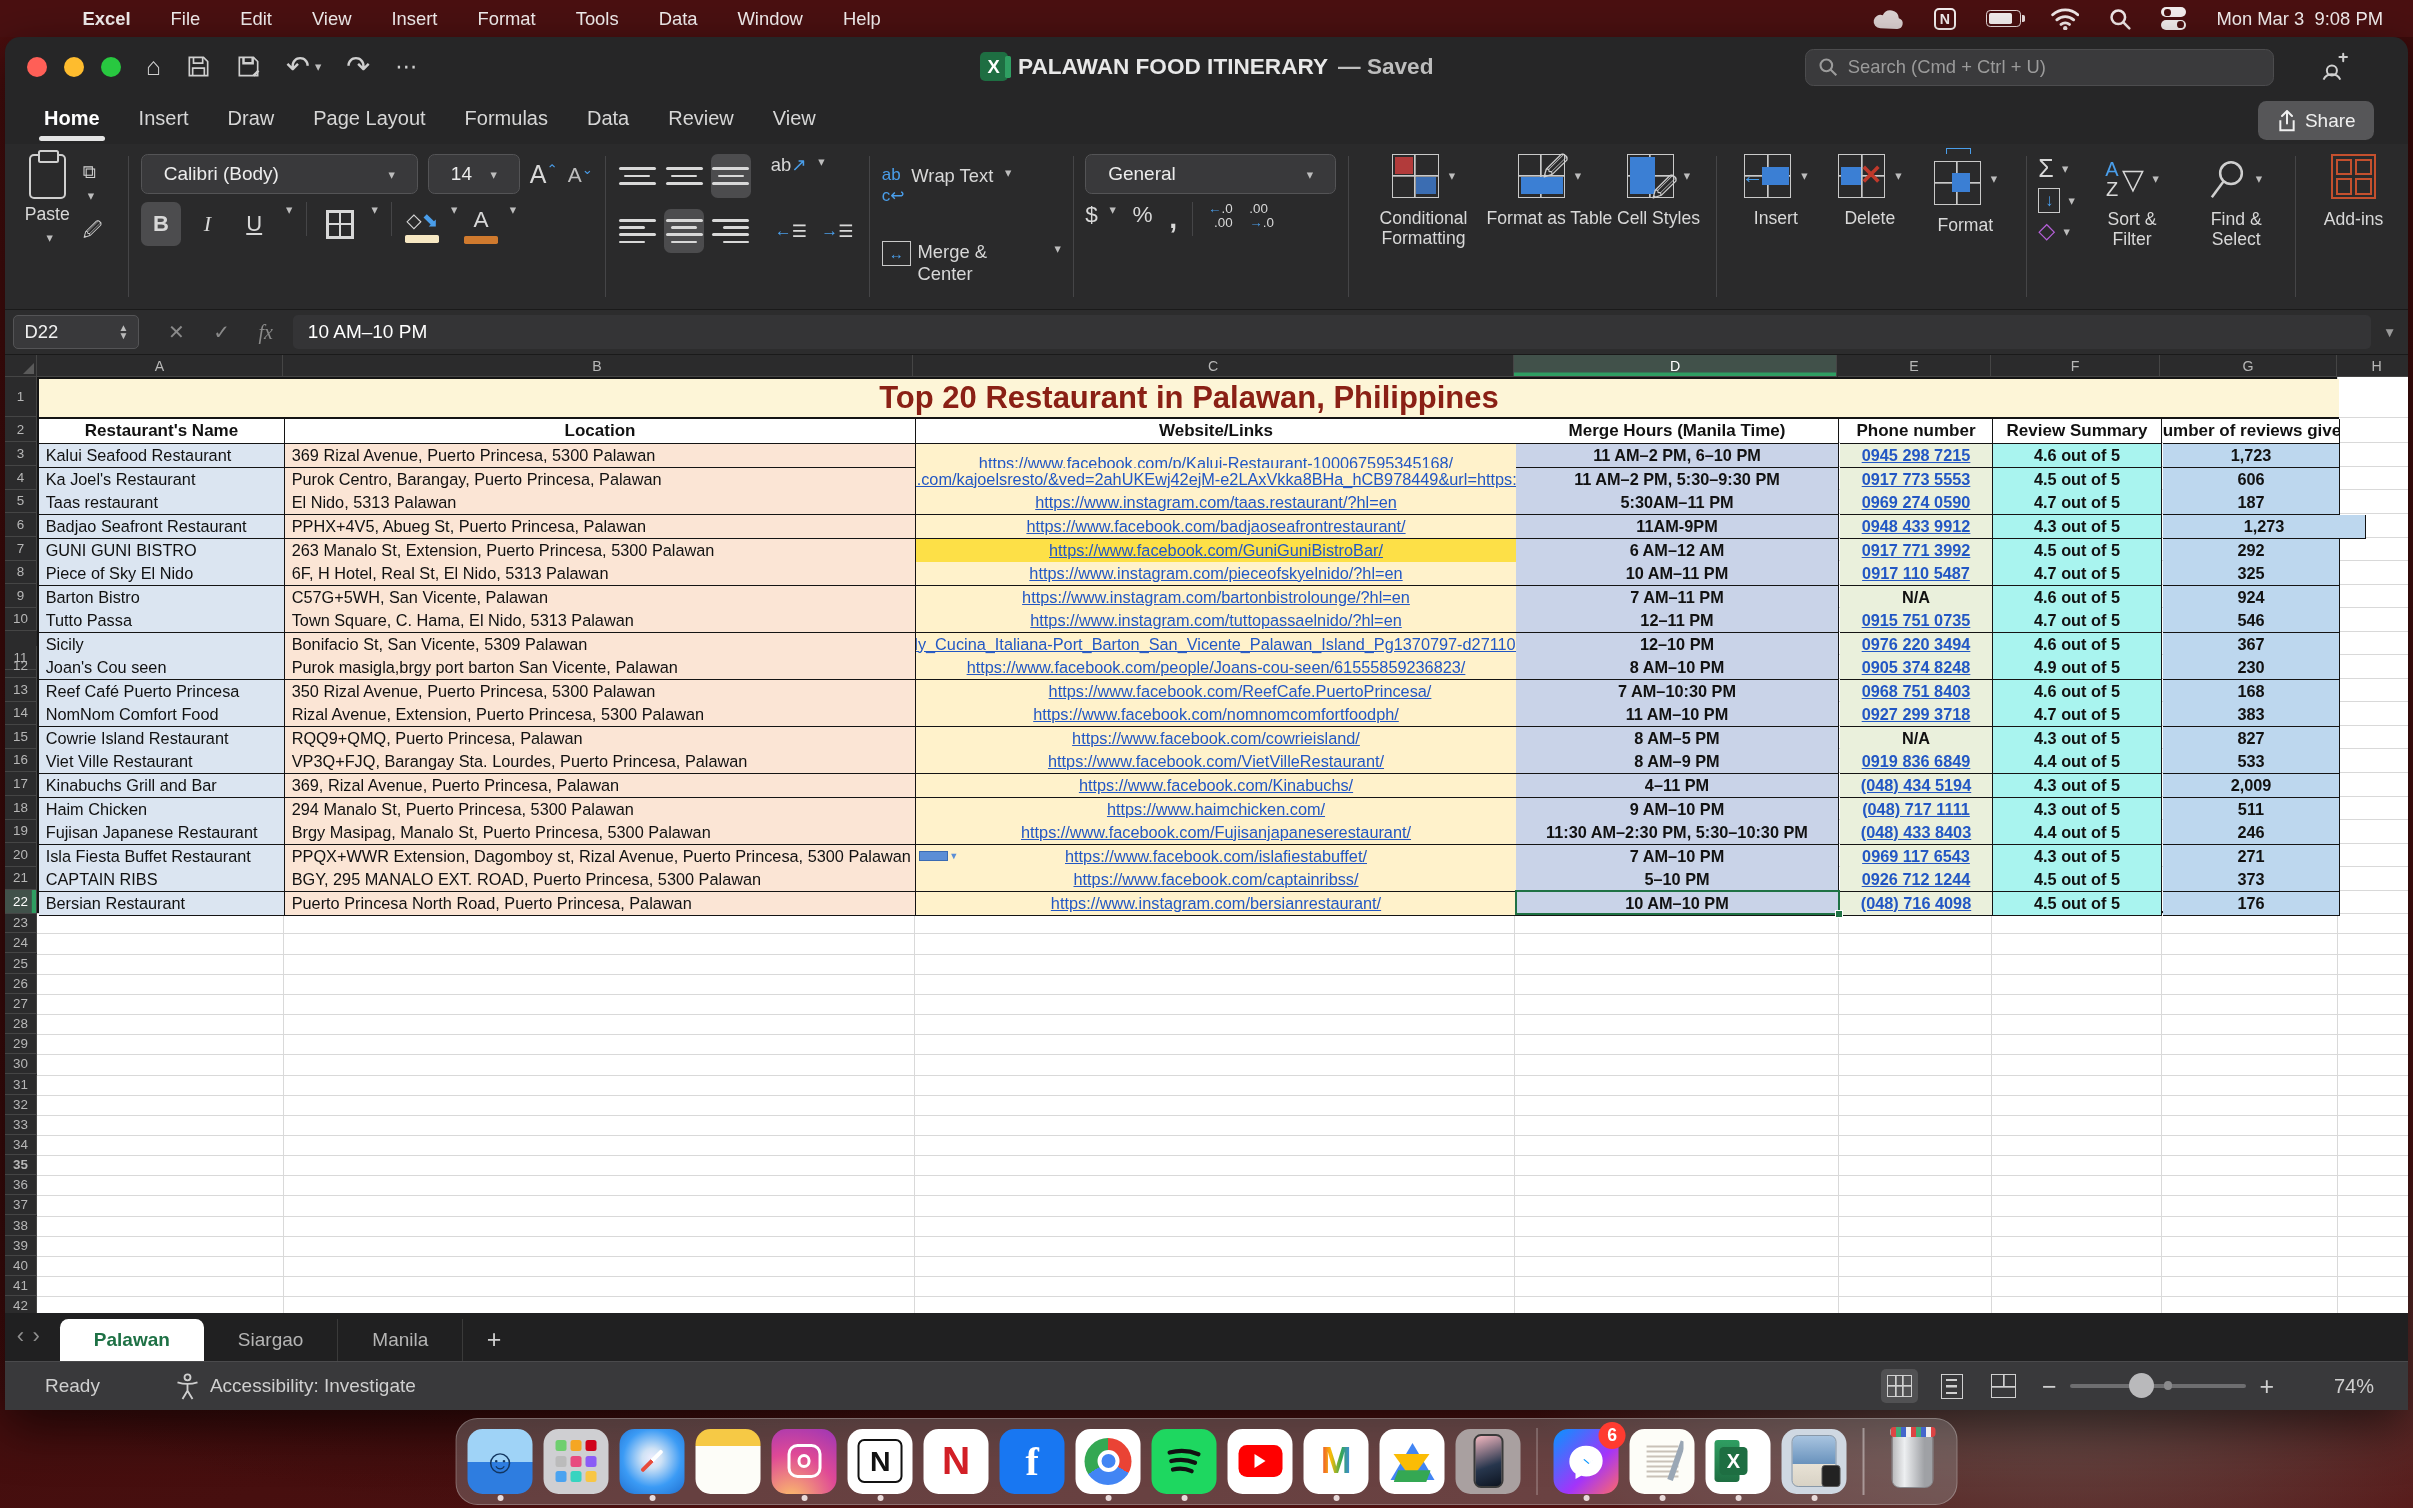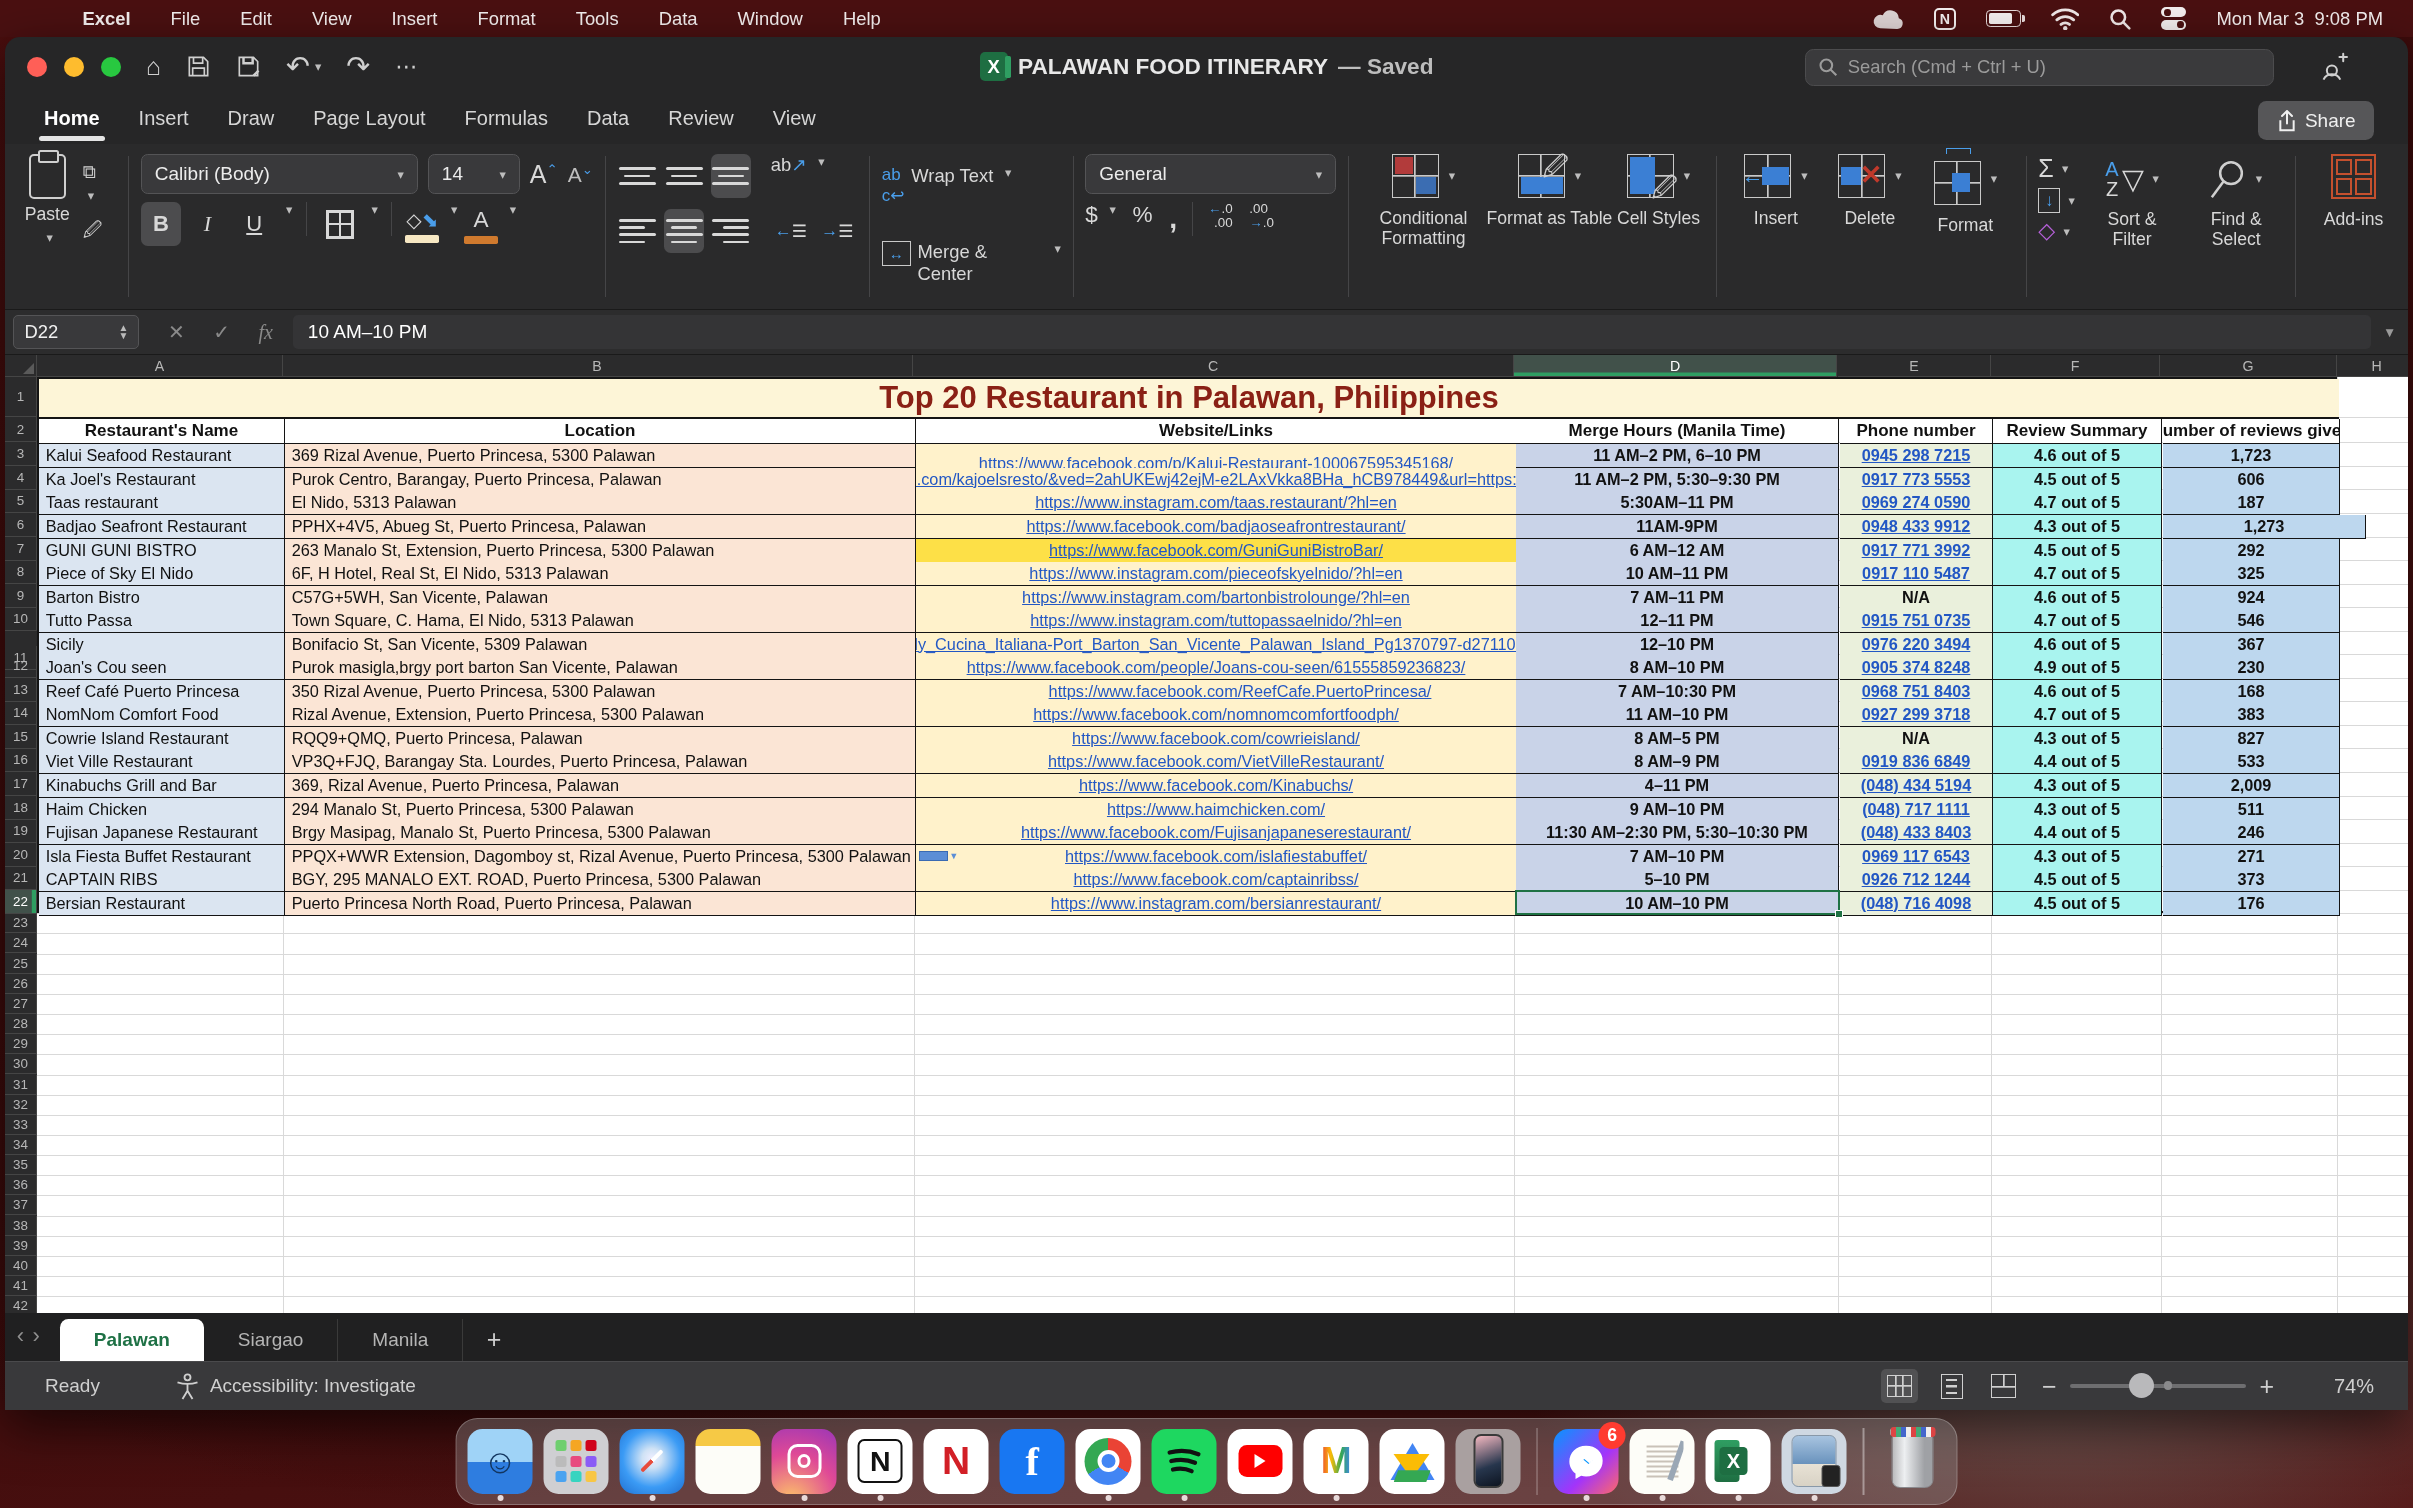--- a/index.html
+++ b/index.html
@@ -63,21 +63,21 @@
   .ribbon { position:absolute; top:107px; left:0; right:0; height:166px; background:#2a2a2b; border-bottom:0.8px solid #1a1a1a;
     display:flex; align-items:stretch; color:#d8d8d8; }
   .rgroup { display:flex; padding:10px 8.4px; position:relative; }
   .rdiv { width:0.8px; background:#454547; margin:11.7px 3.4px; }
   .rcol { display:flex; flex-direction:column; justify-content:flex-start; gap:8.4px; }
   .paste { width:70px; display:flex; flex-direction:column; align-items:center; gap:5px; font-size:17.6px; }
   .clipicon { width:37px; height:45px; border:2.1px solid #cfcfcf; border-radius:5px; position:relative; }
   .clipicon:before { content:""; position:absolute; left:7.5px; top:-5.9px; width:17px; height:8.4px; border:2.1px solid #cfcfcf; border-radius:2.5px; background:#2a2a2b; }
   .smallbtns { display:flex; flex-direction:column; gap:11.7px; margin:6.7px 5px 0 1.7px; font-size:18.4px; color:#cfcfcf; }
   .fselect { height:40px; background:#39393b; border:0.8px solid #545456; border-radius:6.7px; display:flex; align-items:center;
-    padding:0 13px; font-size:19px; color:#ececec; }
+    padding:0 22px; font-size:19px; color:#ececec; }
   .fselect .chev { margin-left:auto; }
   .fontrow { display:flex; gap:10px; align-items:center; }
   .btnrow { display:flex; gap:6.7px; font-size:22px; height:47px; }
   .sqbtn { min-width:40px; height:44px; display:flex; align-items:center; justify-content:center; border-radius:6.7px; }
   .sqbtn.active { background:#4c4c4e; }
   .bordericon { width:28.5px; height:28.5px; border:2.1px solid #d8d8d8; display:grid; grid-template:1fr 1fr / 1fr 1fr; }
   .bordericon span { border:1px solid #d8d8d8; }
   .colorbtn { display:flex; flex-direction:column; align-items:center; justify-content:center; gap:2.5px; font-size:21px; }
   .cbar { width:34px; height:8.4px; border-radius:1.7px; }
   .alines { display:inline-flex; flex-direction:column; gap:4.2px; width:37px; }
@@ -890,21 +890,21 @@
         <div class="rhcell" style="top: 577px; height: 20px;">25</div>
         <div class="rhcell" style="top: 597px; height: 20px;">26</div>
         <div class="rhcell" style="top: 617px; height: 20px;">27</div>
         <div class="rhcell" style="top: 637px; height: 20px;">28</div>
         <div class="rhcell" style="top: 657px; height: 20px;">29</div>
         <div class="rhcell" style="top: 677px; height: 20px;">30</div>
         <div class="rhcell" style="top: 698px; height: 20px;">31</div>
         <div class="rhcell" style="top: 718px; height: 20px;">32</div>
         <div class="rhcell" style="top: 738px; height: 20px;">33</div>
         <div class="rhcell" style="top: 758px; height: 20px;">34</div>
-        <div class="rhcell" style="top: 778px; height: 20px;">35</div>
+        <div class="rhcell" style="top: 778px; height: 20px; font-weight: bold;">35</div>
         <div class="rhcell" style="top: 798px; height: 20px;">36</div>
         <div class="rhcell" style="top: 818px; height: 20px;">37</div>
         <div class="rhcell" style="top: 839px; height: 20px;">38</div>
         <div class="rhcell" style="top: 859px; height: 20px;">39</div>
         <div class="rhcell" style="top: 879px; height: 20px;">40</div>
         <div class="rhcell" style="top: 899px; height: 20px;">41</div>
         <div class="rhcell" style="top: 919px; height: 20px;">42</div>
       </div>
     <div class="corner"></div>
   </div>

